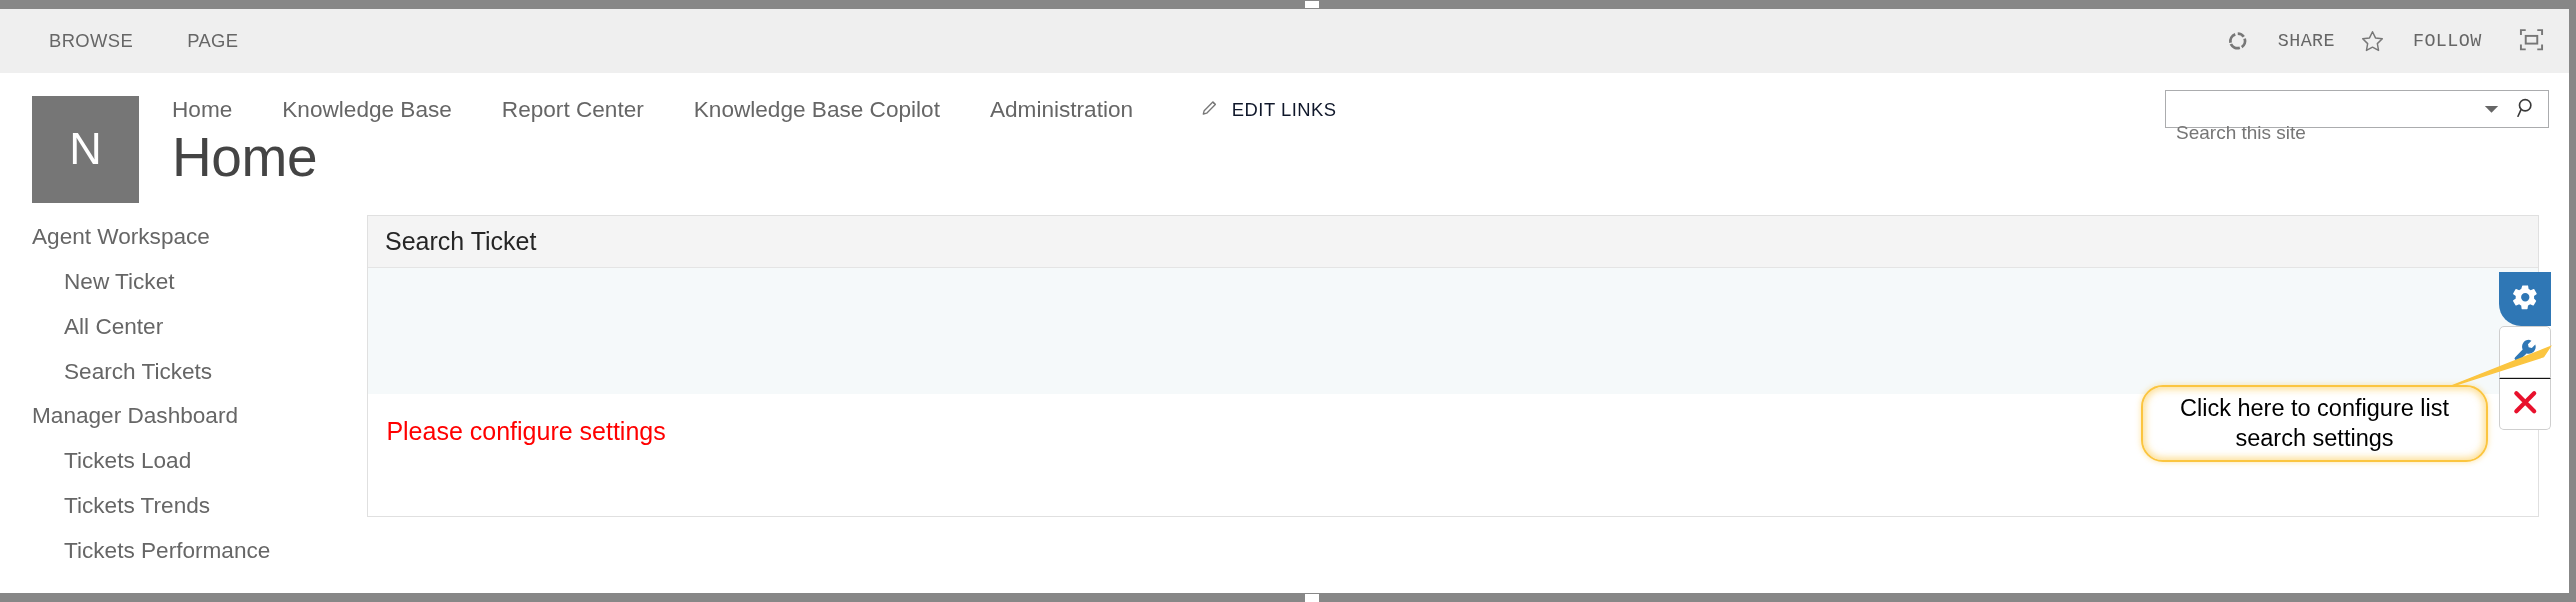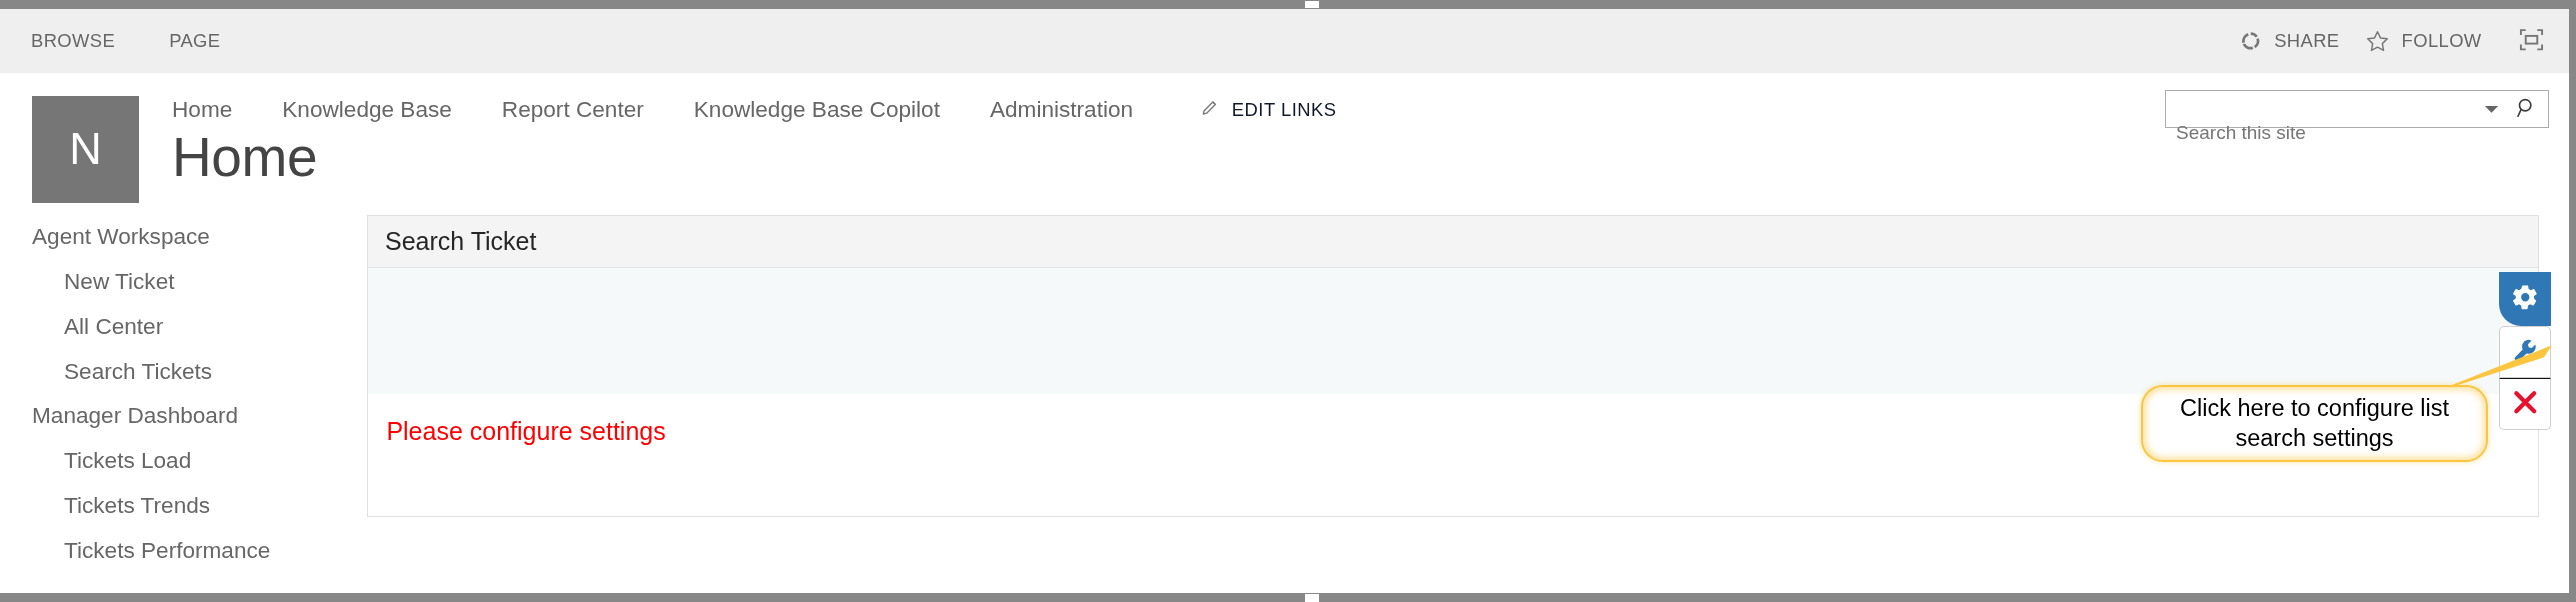--- a/index.html
+++ b/index.html
@@ -60,47 +60,48 @@
     width: 2569px;
     height: 64px;
     background: #efefef;
     display: flex;
     align-items: center;
     z-index: 10;
   }
   .ribbon-tabs {
     display: flex;
     align-items: center;
-    margin-left: 31px;
+    margin-left: 49px;
     gap: 54px;
   }
   .ribbon-tab {
     font-size: 18.4px;
     letter-spacing: 0.4px;
     color: #666666;
     cursor: pointer;
     white-space: nowrap;
   }
 
   .suite-right {
     margin-left: auto;
     display: flex;
     align-items: center;
     gap: 25px;
     margin-right: 18.4px;
   }
   .suite-action {
     display: flex;
     align-items: center;
-    gap: 12px;
+    gap: 28px;
     color: #666666;
     font-size: 18.4px;
     letter-spacing: 0.4px;
     cursor: pointer;
     white-space: nowrap;
+    font-family: Liberation Mono, monospace;
   }
   .suite-action svg { display: block; }
   .focus-btn {
     width: 39px; height: 39px;
     display: flex; align-items: center; justify-content: center;
     cursor: pointer;
     margin-left: 5px;
   }
 
   

